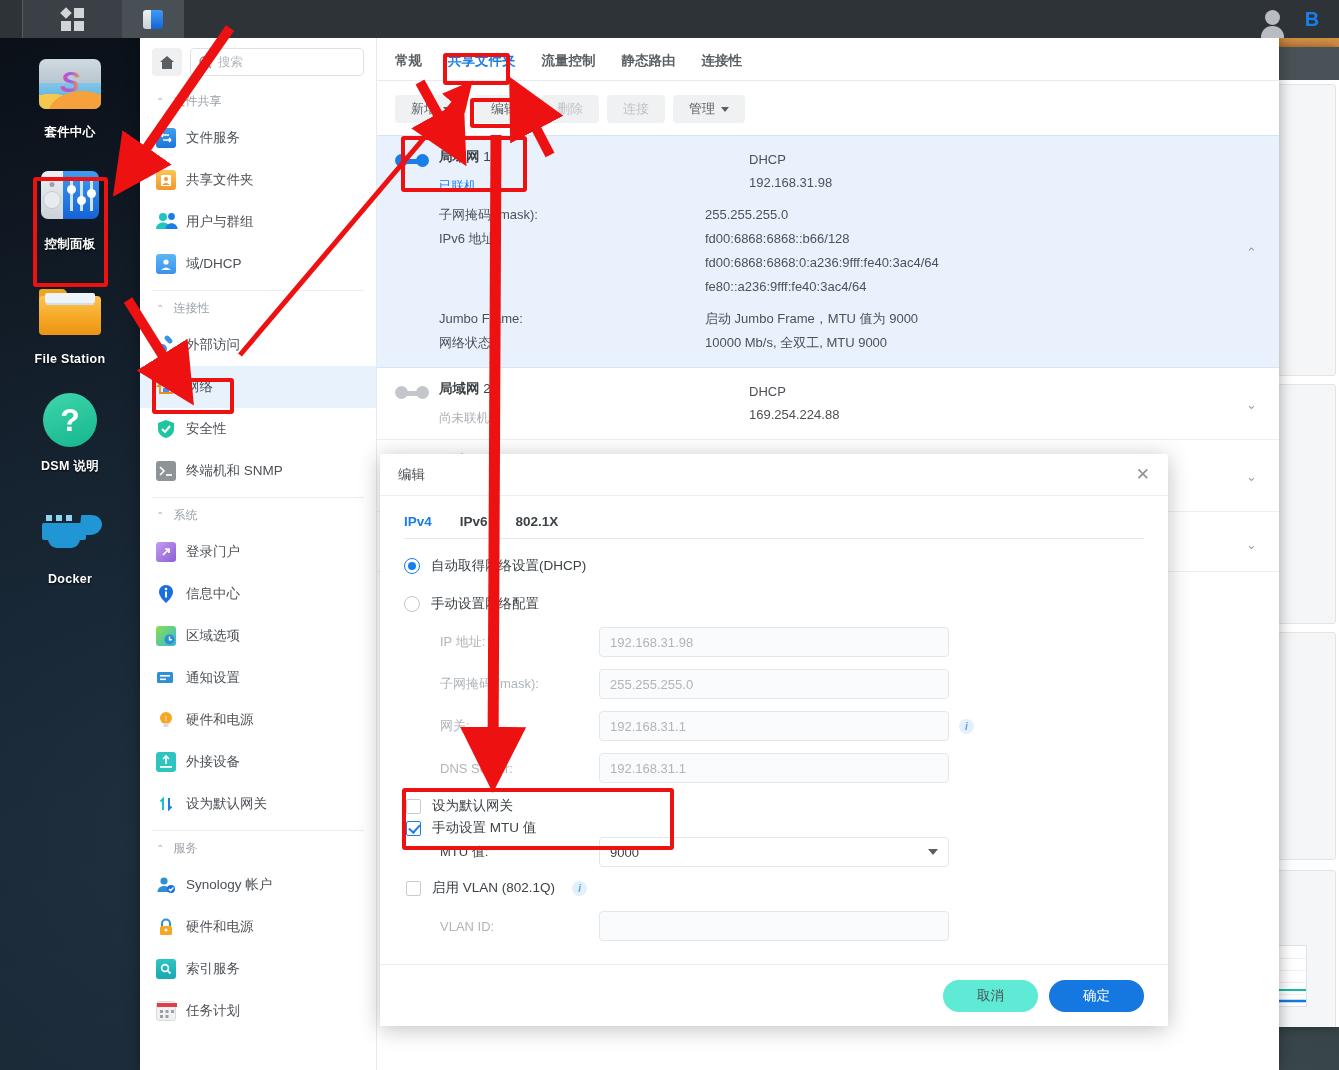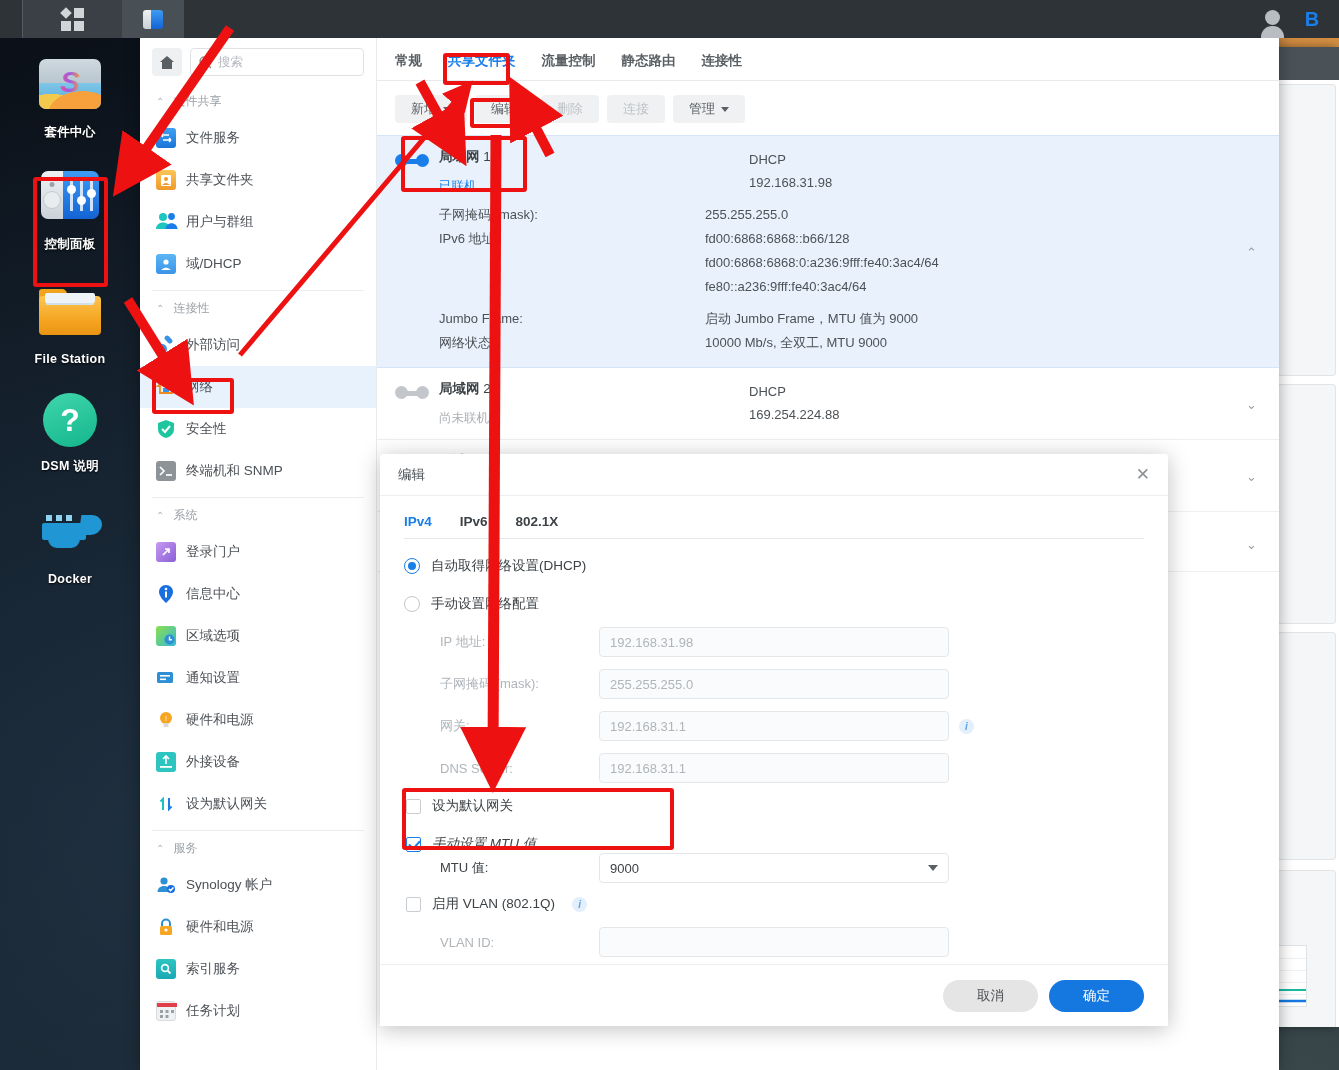--- a/index.html
+++ b/index.html
@@ -206,21 +206,21 @@
   .selbox{ width:350px; height:30px; border:1px solid #e4e7ea; border-radius:4px; background:#fff;
            display:flex; align-items:center; padding:0 10px; font-size:13px; color:#3d4246; position:relative;}
   .selbox .ar{ position:absolute; right:10px; border-left:5px solid transparent; border-right:5px solid transparent;
                border-top:6px solid #5a5f64;}
   .vlan-inp{ width:200px; height:30px; border:1px solid #e4e7ea; border-radius:4px; background:#fafbfc;}
 
   .dlg-foot{ position:absolute; left:0; right:0; bottom:0; height:62px; border-top:1px solid #eceef0;
              display:flex; align-items:center; justify-content:flex-end; gap:11px; padding-right:24px; background:#fff;}
   .btn{ height:32px; padding:0 34px; border-radius:16px; font-size:13.5px; display:flex; align-items:center;
         justify-content:center; cursor:pointer;}
-  .btn.sec{ background:#e5e5e5; color:#4c5156;}
+  .btn.sec{ background:#5eead4; color:#4c5156;}
   .btn.pri{ background:#1577e0; color:#fff;}
 
   
   .anno{ position:absolute; inset:0; z-index:60; pointer-events:none;}
   .rbox{ position:absolute; border:4px solid #ee1111; border-radius:3px;}
 </style>
 </head>
 <body>
 
 <div id="desktop"></div>
@@ -673,21 +673,21 @@
     <div class="frow">
       <span class="lab">DNS Server:</span>
       <span class="inp">192.168.31.1</span>
     </div>
 
     <div class="crow">
       <span class="cbx"></span>
       <span class="lb">设为默认网关</span>
     </div>
 
-    <div class="crow" style="margin-top:20px;font-style:italic;">
+    <div class="crow" style="margin-top:4px;">
       <span class="cbx on"></span>
       <span class="lb">手动设置 MTU 值</span>
     </div>
 
     <div class="frow" style="">
       <span class="lab" style="color:#3d4246;">MTU 值:</span>
       <span class="selbox">
         <span>9000</span>
         <span class="ar"></span>
       </span>

